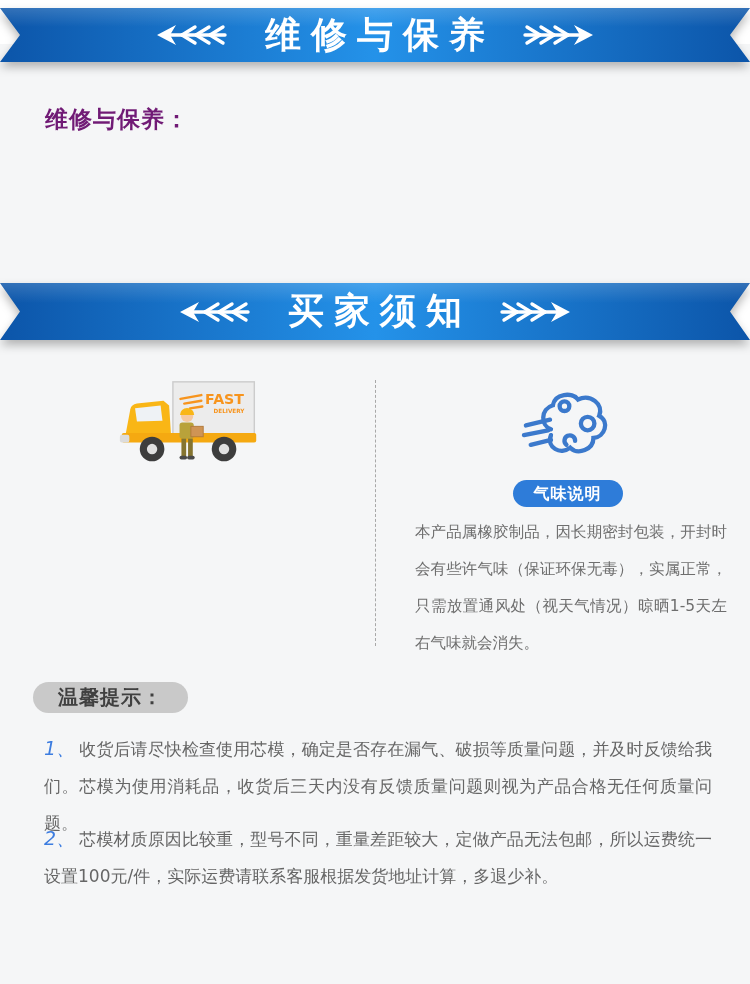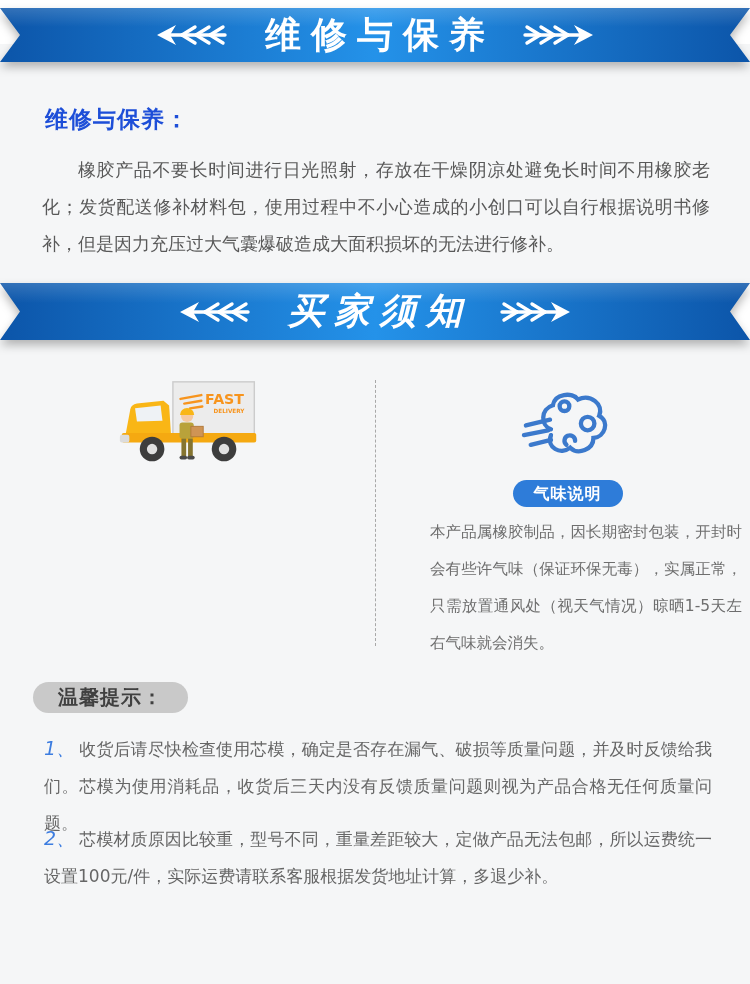--- a/index.html
+++ b/index.html
@@ -16,21 +16,21 @@
     background-image:
       linear-gradient(180deg, rgba(255,255,255,.16), rgba(255,255,255,0) 35%),
       linear-gradient(90deg, #0c55a9 0%, #2492e9 50%, #0c55a9 100%);
     clip-path: polygon(0 0, 100% 0, calc(100% - 20px) 50%, 100% 100%, 0 100%, 20px 50%);
   }
   .ribbon-title { color:#ffffff; font-weight:700; font-size:36px; letter-spacing:10px; text-indent:10px; white-space:nowrap; }
   .fish { display:block; }
   .fish-right { transform:scaleX(-1); }
 
   
-  .m-heading { color:#1d4ed8; font-size:23px; font-weight:700; letter-spacing:1px; }
+  .m-heading { color:#701a75; font-size:23px; font-weight:700; letter-spacing:1px; }
   .m-body {
     width:668px; color:#595959; font-size:18px; line-height:37px;
     text-align:justify; text-indent:2em;
   }
 
   
   .divider { border-left:1px dashed #a8a8a8; height:266px; width:0; }
   .col-center { display:flex; justify-content:center; width:305px; }
   .pill-btn {
     height:27px; line-height:27px; padding:0 21px; border:none; cursor:pointer;
@@ -80,23 +80,22 @@
             <line x1="53" y1="14" x2="66" y2="6"></line>
               <line x1="53" y1="14" x2="66" y2="22"></line>
           </g>
           <polygon points="0,14 19,4 13,14 19,24" fill="#ffffff"></polygon>
         </svg>
       </div>
     </div>
   </div>
 
   <div class="abs m-heading" style="top:104px; left:45px;">维修与保养：</div>
-  <div class="abs m-body" style="top:151px; left:42px;">橡胶产品不要长时间进行日光照射，存放在干燥阴凉处避免长时间不用橡胶老化；发货配送修补材料包，使用过程中不小心造成的小创口可以自行根据说明书修补，但是因力充压过大气囊爆破造成大面积损坏的无法进行修补。</div>
 
-  <div class="ribbon-zone" style="top:283px; height:57px;font-style:italic;">
+  <div class="ribbon-zone" style="top:283px; height:57px;">
     <div class="ribbon-shadow">
       <div class="ribbon" style="height:57px;">
         <svg class="fish" width="72" height="28" viewBox="0 0 72 28">
           <g stroke="#ffffff" stroke-width="3.4" stroke-linecap="round">
             <line x1="10" y1="14" x2="68" y2="14"></line>
             <line x1="25" y1="14" x2="38" y2="6"></line>
               <line x1="25" y1="14" x2="38" y2="22"></line>
             <line x1="39" y1="14" x2="52" y2="6"></line>
               <line x1="39" y1="14" x2="52" y2="22"></line>
             <line x1="53" y1="14" x2="66" y2="6"></line>
@@ -166,21 +165,21 @@
         <path d="M50,63 a5.5,5.5 0 1 1 9,-4"></path>
         <line x1="8" y1="43" x2="33" y2="37"></line>
         <line x1="6" y1="53" x2="31" y2="48"></line>
         <line x1="13" y1="63" x2="34" y2="58"></line>
       </g>
     </svg>
   </div>
   <div class="abs col-center" style="top:480px; left:415px;">
     <button class="pill-btn">气味说明</button>
   </div>
-  <div class="abs col-text" style="top:514px; left:430px;">本产品属橡胶制品，因长期密封包装，开封时会有些许气味（保证环保无毒），实属正常，只需放置通风处（视天气情况）晾晒1-5天左右气味就会消失。</div>
+  <div class="abs col-text" style="top:514px; left:415px;">本产品属橡胶制品，因长期密封包装，开封时会有些许气味（保证环保无毒），实属正常，只需放置通风处（视天气情况）晾晒1-5天左右气味就会消失。</div>
 
   <div class="abs" style="top:682px; left:33px;">
     <span class="tips-pill">温馨提示：</span>
   </div>
 
   <div class="abs tip" style="top:730px; left:44px;"><span class="tip-num">1、</span><span>收货后请尽快检查使用芯模，确定是否存在漏气、破损等质量问题，并及时反馈给我们。芯模为使用消耗品，收货后三天内没有反馈质量问题则视为产品合格无任何质量问题。</span></div>
 
   <div class="abs tip" style="top:820px; left:44px;"><span class="tip-num">2、</span><span>芯模材质原因比较重，型号不同，重量差距较大，定做产品无法包邮，所以运费统一设置100元/件，实际运费请联系客服根据发货地址计算，多退少补。</span></div>
 
 </div>

